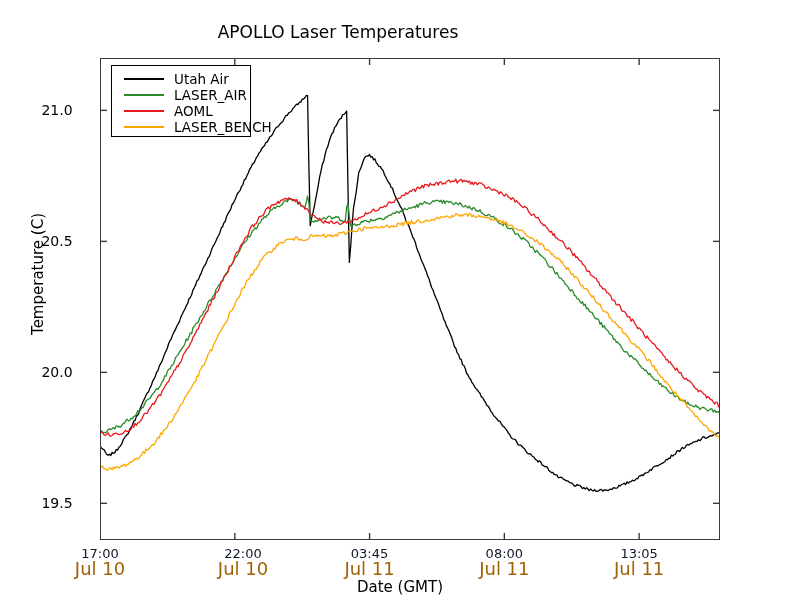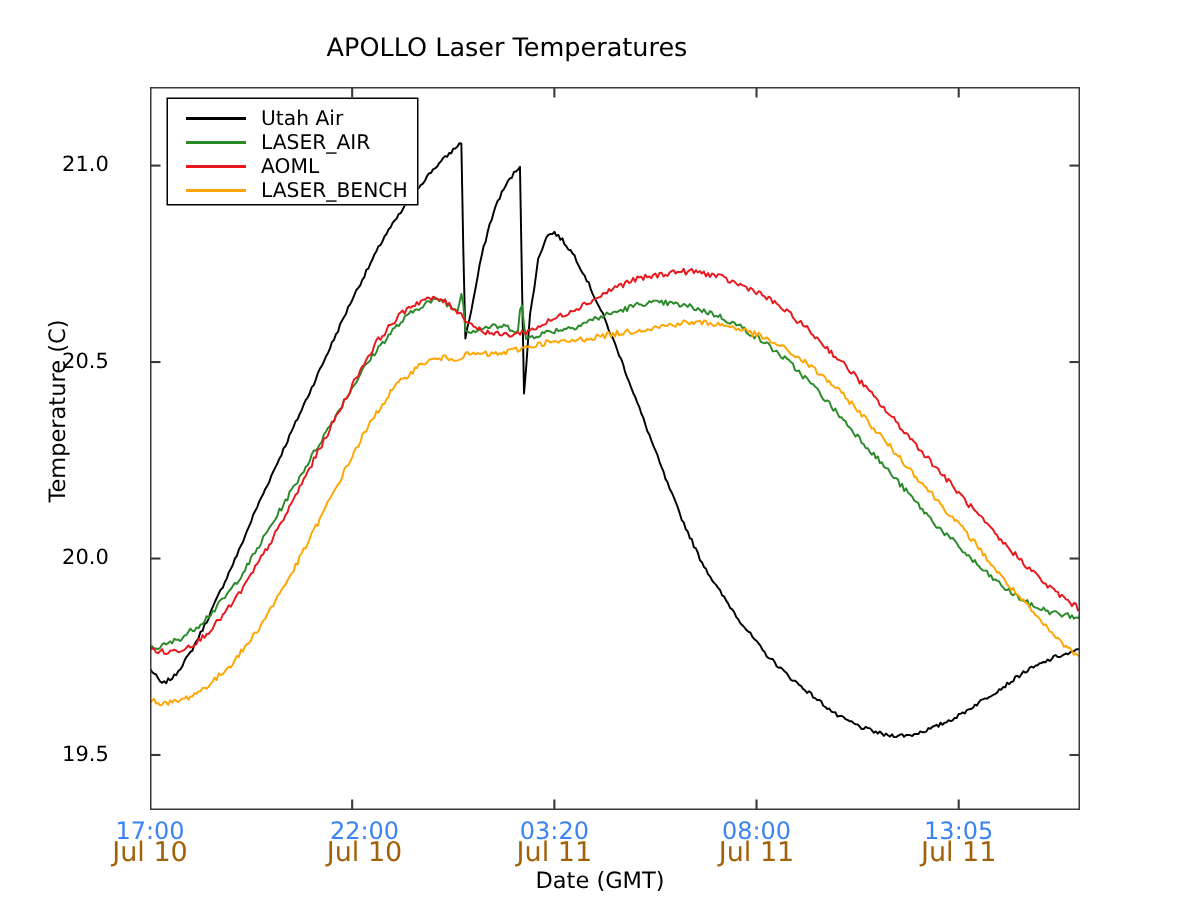--- a/index.html
+++ b/index.html
@@ -80,36 +80,36 @@
     height: 0;
   }
   .xtick-wrap {
     position: absolute;
     top: 546px;
     width: 120px;
     margin-left: -60px;
     text-align: center;
   }
   .xtick-time {
-    font-size: 16px;
-    color: #3b82f6;
+    font-size: 13px;
+    color: #0f172a;
     line-height: 15px;
     display: block;
   }
   .xtick-date {
     font-size: 18px;
     color: #a16207;
     line-height: 16px;
     display: block;
   }
   #legend-box {
     position: absolute;
     left: 111px;
     top: 65px;
-    width: 168px;
+    width: 140px;
     height: 72px;
     border: 1.4px solid #000000;
     background: #ffffff;
     box-sizing: border-box;
     padding: 5px 0 0 0;
   }
   .legend-row {
     display: flex;
     align-items: center;
     height: 16px;
@@ -154,21 +154,21 @@
   <div id="xtick-labels">
       <div class="xtick-wrap" style="left: 100px;">
         <span class="xtick-time">17:00</span>
         <span class="xtick-date">Jul 10</span>
       </div>
       <div class="xtick-wrap" style="left: 243px;">
         <span class="xtick-time">22:00</span>
         <span class="xtick-date">Jul 10</span>
       </div>
       <div class="xtick-wrap" style="left: 369.565px;">
-        <span class="xtick-time">03:20</span>
+        <span class="xtick-time">03:45</span>
         <span class="xtick-date">Jul 11</span>
       </div>
       <div class="xtick-wrap" style="left: 504.348px;">
         <span class="xtick-time">08:00</span>
         <span class="xtick-date">Jul 11</span>
       </div>
       <div class="xtick-wrap" style="left: 639.13px;">
         <span class="xtick-time">13:05</span>
         <span class="xtick-date">Jul 11</span>
       </div>

